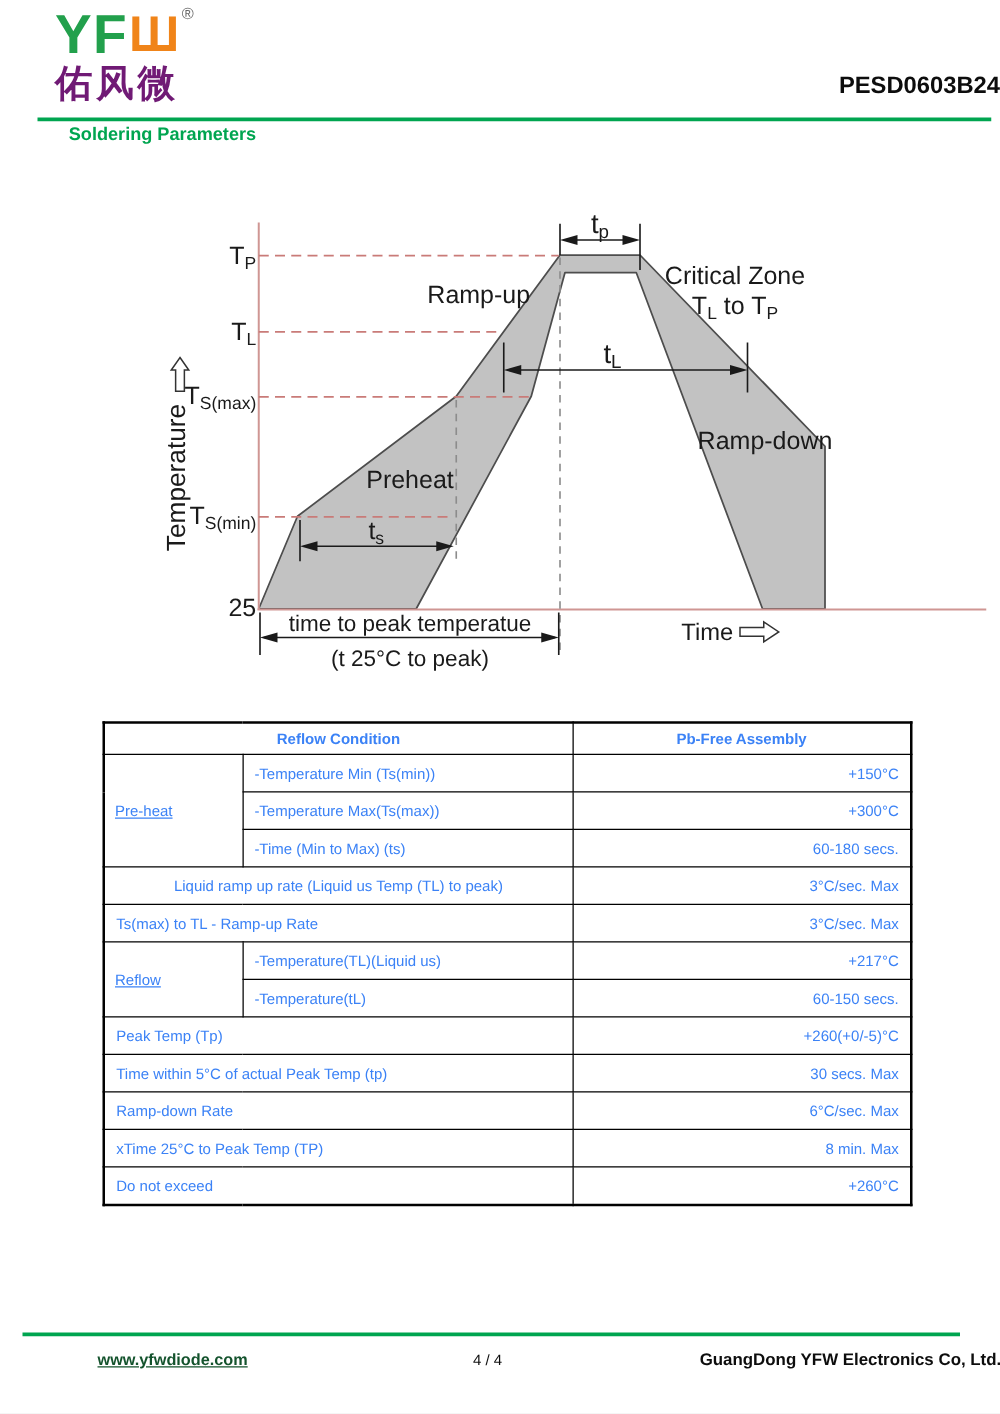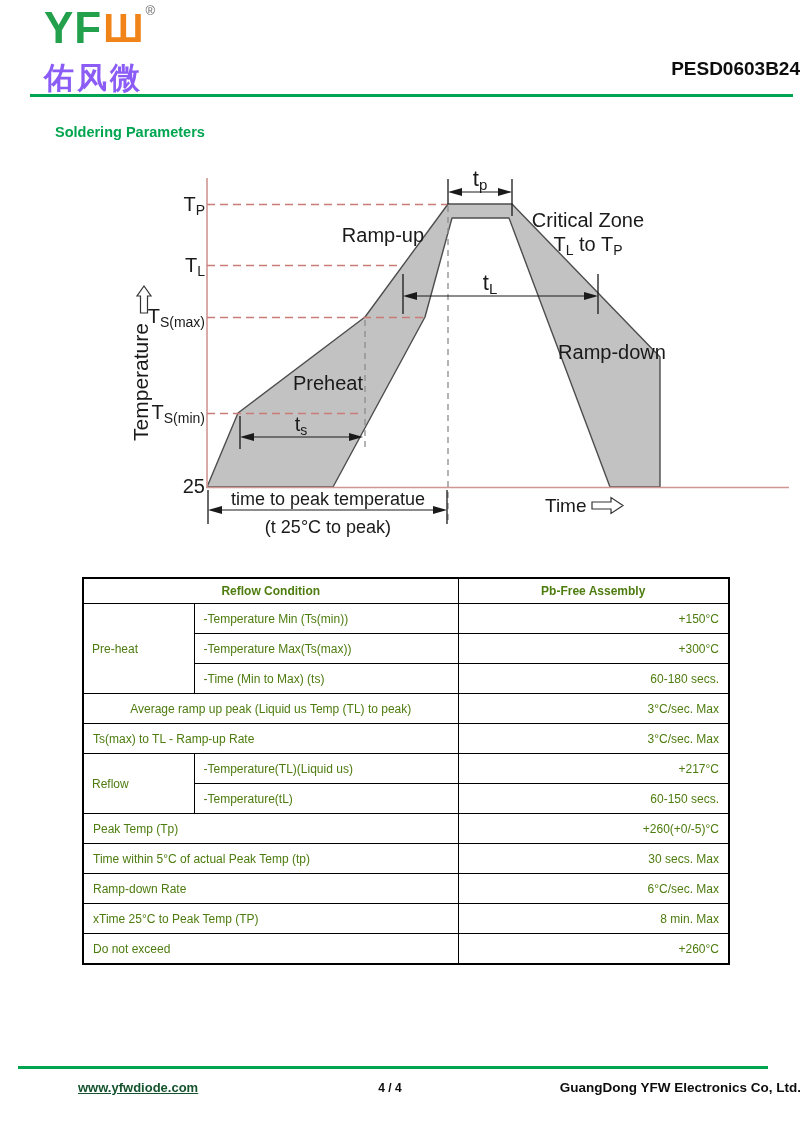--- a/index.html
+++ b/index.html
@@ -4,42 +4,42 @@
 <style>
   html,body{margin:0;padding:0;background:#e8e8e8;}
   .page{position:relative;width:800px;height:1131px;background:#ffffff;margin:0 auto;
         font-family:"Liberation Sans","DejaVu Sans",sans-serif;color:#111;overflow:hidden;padding-left:45px;}
   
   .logo{position:absolute;left:44px;top:6px;}
   .logo-row{display:flex;align-items:flex-start;line-height:1;}
   .logo-yf{color:#22a04c;font-size:44px;font-weight:800;letter-spacing:1px;}
   .logo-w{color:#f08419;font-size:40px;font-weight:800;margin-left:1px;margin-top:2px;}
   .logo-reg{color:#666;font-size:13px;font-weight:400;margin-left:2px;margin-top:-2px;}
-  .logo-cn{font-size:30px;font-weight:700;color:#8b5cf6;letter-spacing:3px;margin-top:13px;line-height:1;}
+  .logo-cn{font-size:30px;font-weight:700;color:#701a75;letter-spacing:3px;margin-top:3px;line-height:1;}
   .part-number{position:absolute;right:45px;top:58px;font-size:19px;font-weight:700;color:#0d0d0d;}
   .rule{position:absolute;height:3px;background:#00a550;}
   .rule-top{left:30px;width:763px;top:94px;}
-  .doc-subtitle{position:absolute;left:55px;top:100px;font-size:14.5px;font-weight:700;color:#00a550;margin-top:24px;}
+  .doc-subtitle{position:absolute;left:55px;top:100px;font-size:14.5px;font-weight:700;color:#00a550;}
   
   .diagram{position:absolute;left:0;top:140px;width:800px;height:430px;}
   
   .spec-table{position:absolute;left:82px;top:577px;width:646px;border-collapse:collapse;
-              table-layout:fixed;font-size:12px;color:#4d7c0f;}
+              table-layout:fixed;font-size:12px;color:#3b82f6;}
   .spec-table td{border:1.2px solid #000;padding:0 9px;height:29px;overflow:hidden;}
   .spec-table{border:2px solid #000;}
   .spec-table td.hdr{height:24px;font-weight:700;text-align:center;padding:0 4px;}
   .spec-table td.val{text-align:right;}
   .spec-table td.ctr{text-align:center;}
-  .spec-table td.grp{padding-left:8px;}
+  .spec-table td.grp{padding-left:8px;text-decoration:underline;}
   
   .rule-bottom{left:18px;width:750px;top:1066px;}
   .footer-link{position:absolute;left:78px;top:1080px;font-size:13px;font-weight:700;
                color:#14532d;text-decoration:underline;}
   .footer-page{position:absolute;left:340px;top:1081px;width:100px;text-align:center;
-               font-size:12px;font-weight:700;color:#0d0d0d;}
+               font-size:12px;font-weight:400;color:#0d0d0d;}
   .footer-company{position:absolute;right:44px;top:1080px;font-size:13.5px;font-weight:700;color:#0d0d0d;}
   svg text{fill:#1a1a1a;}
 </style>
 </head>
 <body>
 
 <div class="page">
 
   <div class="logo">
     <div class="logo-row">
@@ -138,21 +138,21 @@
       </tr>
       <tr>
         <td>-Temperature Max(Ts(max))</td>
         <td class="val">+300°C</td>
       </tr>
       <tr>
         <td>-Time (Min to Max) (ts)</td>
         <td class="val">60-180 secs.</td>
       </tr>
       <tr>
-        <td class="ctr" colspan="2">Average ramp up peak (Liquid us Temp (TL) to peak)</td>
+        <td class="ctr" colspan="2">Liquid ramp up rate (Liquid us Temp (TL) to peak)</td>
         <td class="val">3°C/sec. Max</td>
       </tr>
       <tr>
         <td colspan="2">Ts(max) to TL - Ramp-up Rate</td>
         <td class="val">3°C/sec. Max</td>
       </tr>
       <tr>
         <td class="grp" rowspan="2">Reflow</td>
         <td>-Temperature(TL)(Liquid us)</td>
         <td class="val">+217°C</td>

